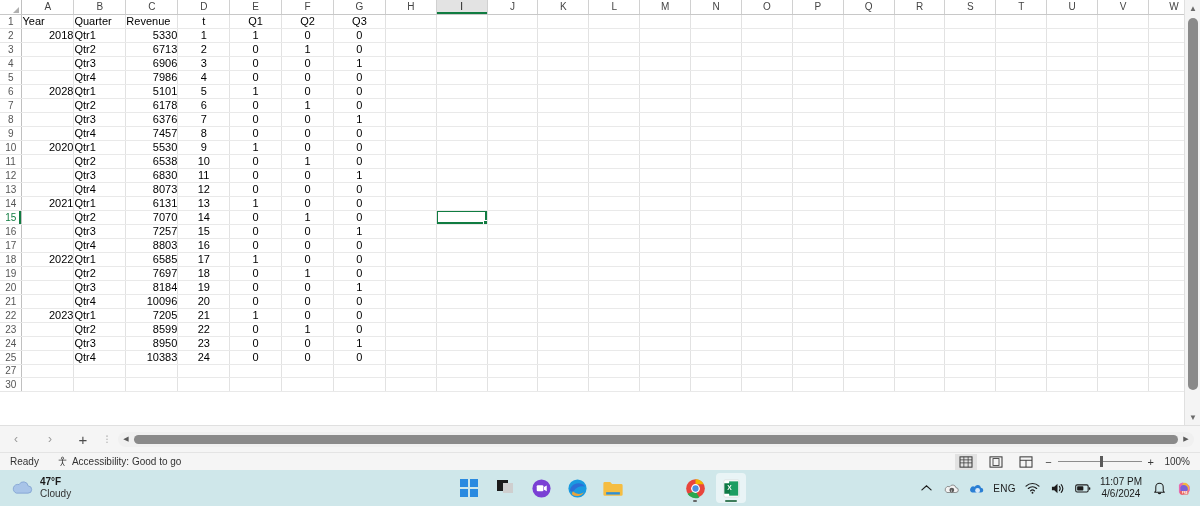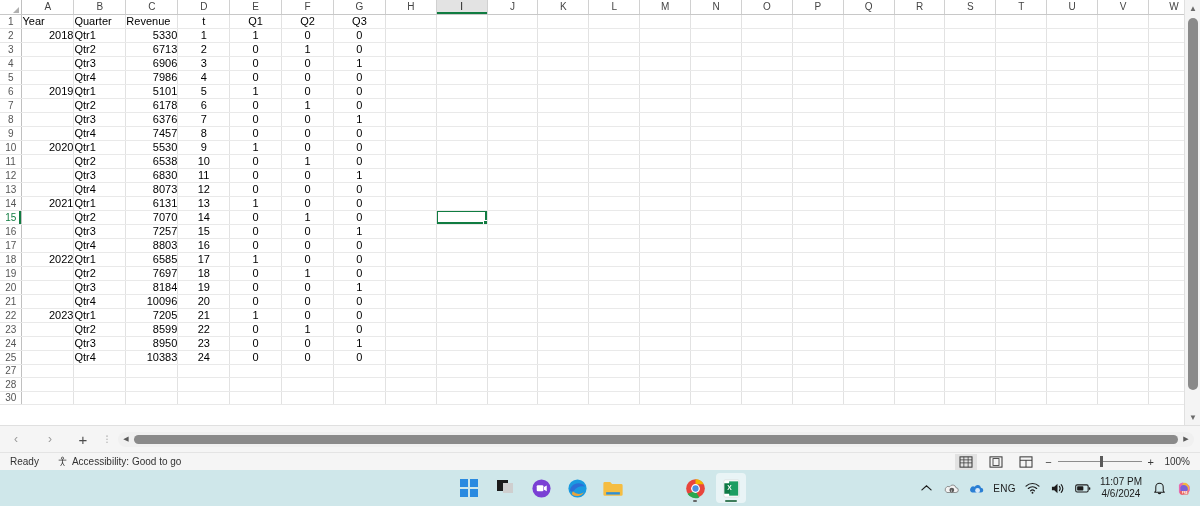--- a/index.html
+++ b/index.html
@@ -514,21 +514,21 @@
             <td class="cell a-left" style="width:51px"></td>
             <td class="cell a-left" style="width:51px"></td>
             <td class="cell a-left" style="width:51px"></td>
             <td class="cell a-left" style="width:51px"></td>
             <td class="cell a-left" style="width:51px"></td>
             <td class="cell a-left" style="width:51px"></td>
             <td class="cell a-left" style="width:51px"></td>
           </tr>
           <tr>
             <td class="rowhead">6</td>
-            <td class="cell a-right" style="width:52px"><span>2019</span></td>
+            <td class="cell a-right" style="width:52px"><span>2028</span></td>
             <td class="cell a-left" style="width:52px"><span>Qtr1</span></td>
             <td class="cell a-right" style="width:52px"><span>5101</span></td>
             <td class="cell a-center" style="width:52px"><span>5</span></td>
             <td class="cell a-center" style="width:52px"><span>1</span></td>
             <td class="cell a-center" style="width:52px"><span>0</span></td>
             <td class="cell a-center" style="width:52px"><span>0</span></td>
             <td class="cell a-left" style="width:51px"></td>
             <td class="cell a-left" style="width:51px"></td>
             <td class="cell a-left" style="width:51px"></td>
             <td class="cell a-left" style="width:51px"></td>
@@ -1038,46 +1038,20 @@
             <td class="cell a-left" style="width:51px"></td>
             <td class="cell a-left" style="width:51px"></td>
             <td class="cell a-left" style="width:51px"></td>
             <td class="cell a-left" style="width:51px"></td>
             <td class="cell a-left" style="width:51px"></td>
             <td class="cell a-left" style="width:51px"></td>
             <td class="cell a-left" style="width:51px"></td>
           </tr>
           <tr>
             <td class="rowhead">27</td>
-            <td class="cell a-right" style="width:52px"></td>
-            <td class="cell a-left" style="width:52px"></td>
-            <td class="cell a-right" style="width:52px"></td>
-            <td class="cell a-center" style="width:52px"></td>
-            <td class="cell a-center" style="width:52px"></td>
-            <td class="cell a-center" style="width:52px"></td>
-            <td class="cell a-center" style="width:52px"></td>
-            <td class="cell a-left" style="width:51px"></td>
-            <td class="cell a-left" style="width:51px"></td>
-            <td class="cell a-left" style="width:51px"></td>
-            <td class="cell a-left" style="width:51px"></td>
-            <td class="cell a-left" style="width:51px"></td>
-            <td class="cell a-left" style="width:51px"></td>
-            <td class="cell a-left" style="width:51px"></td>
-            <td class="cell a-left" style="width:51px"></td>
-            <td class="cell a-left" style="width:51px"></td>
-            <td class="cell a-left" style="width:51px"></td>
-            <td class="cell a-left" style="width:51px"></td>
-            <td class="cell a-left" style="width:51px"></td>
-            <td class="cell a-left" style="width:51px"></td>
-            <td class="cell a-left" style="width:51px"></td>
-            <td class="cell a-left" style="width:51px"></td>
-            <td class="cell a-left" style="width:51px"></td>
-          </tr>
-          <tr>
-            <td class="rowhead">28</td>
             <td class="cell a-right" style="width:52px"></td>
             <td class="cell a-left" style="width:52px"></td>
             <td class="cell a-right" style="width:52px"></td>
             <td class="cell a-center" style="width:52px"></td>
             <td class="cell a-center" style="width:52px"></td>
             <td class="cell a-center" style="width:52px"></td>
             <td class="cell a-center" style="width:52px"></td>
             <td class="cell a-left" style="width:51px"></td>
             <td class="cell a-left" style="width:51px"></td>
             <td class="cell a-left" style="width:51px"></td>
@@ -1185,20 +1159,29 @@
           <div class="zoom-thumb"></div>
         </div>
         <div class="zoom-sign">+</div>
       </div>
       <div class="zoom-pct">100%</div>
     </div>
   </div>
 
   <div class="taskbar">
 
+    <div class="weather">
+      <svg width="24" height="18" viewBox="0 0 28 20">
+        <path d="M7.5 16 h13.5 a4.2 4.2 0 0 0 0.2 -8.4 a5.6 5.6 0 0 0 -10.6 -1.6 a4.4 4.4 0 0 0 -3.1 10 z" fill="#a8c4e8" stroke="#7d9fd0" stroke-width="0.9"></path>
+      </svg>
+      <div class="weather-txt">
+        <div class="t">47°F</div>
+        <div class="c">Cloudy</div>
+      </div>
+    </div>
 
     <div class="tb-center">
 
       <div class="tb-icon">
         <svg width="20" height="20" viewBox="0 0 20 20">
           <rect x="1" y="1" width="8" height="8" fill="#2a8ae0"></rect>
           <rect x="11" y="1" width="8" height="8" fill="#2a8ae0"></rect>
           <rect x="1" y="11" width="8" height="8" fill="#2a8ae0"></rect>
           <rect x="11" y="11" width="8" height="8" fill="#2a8ae0"></rect>
         </svg>

